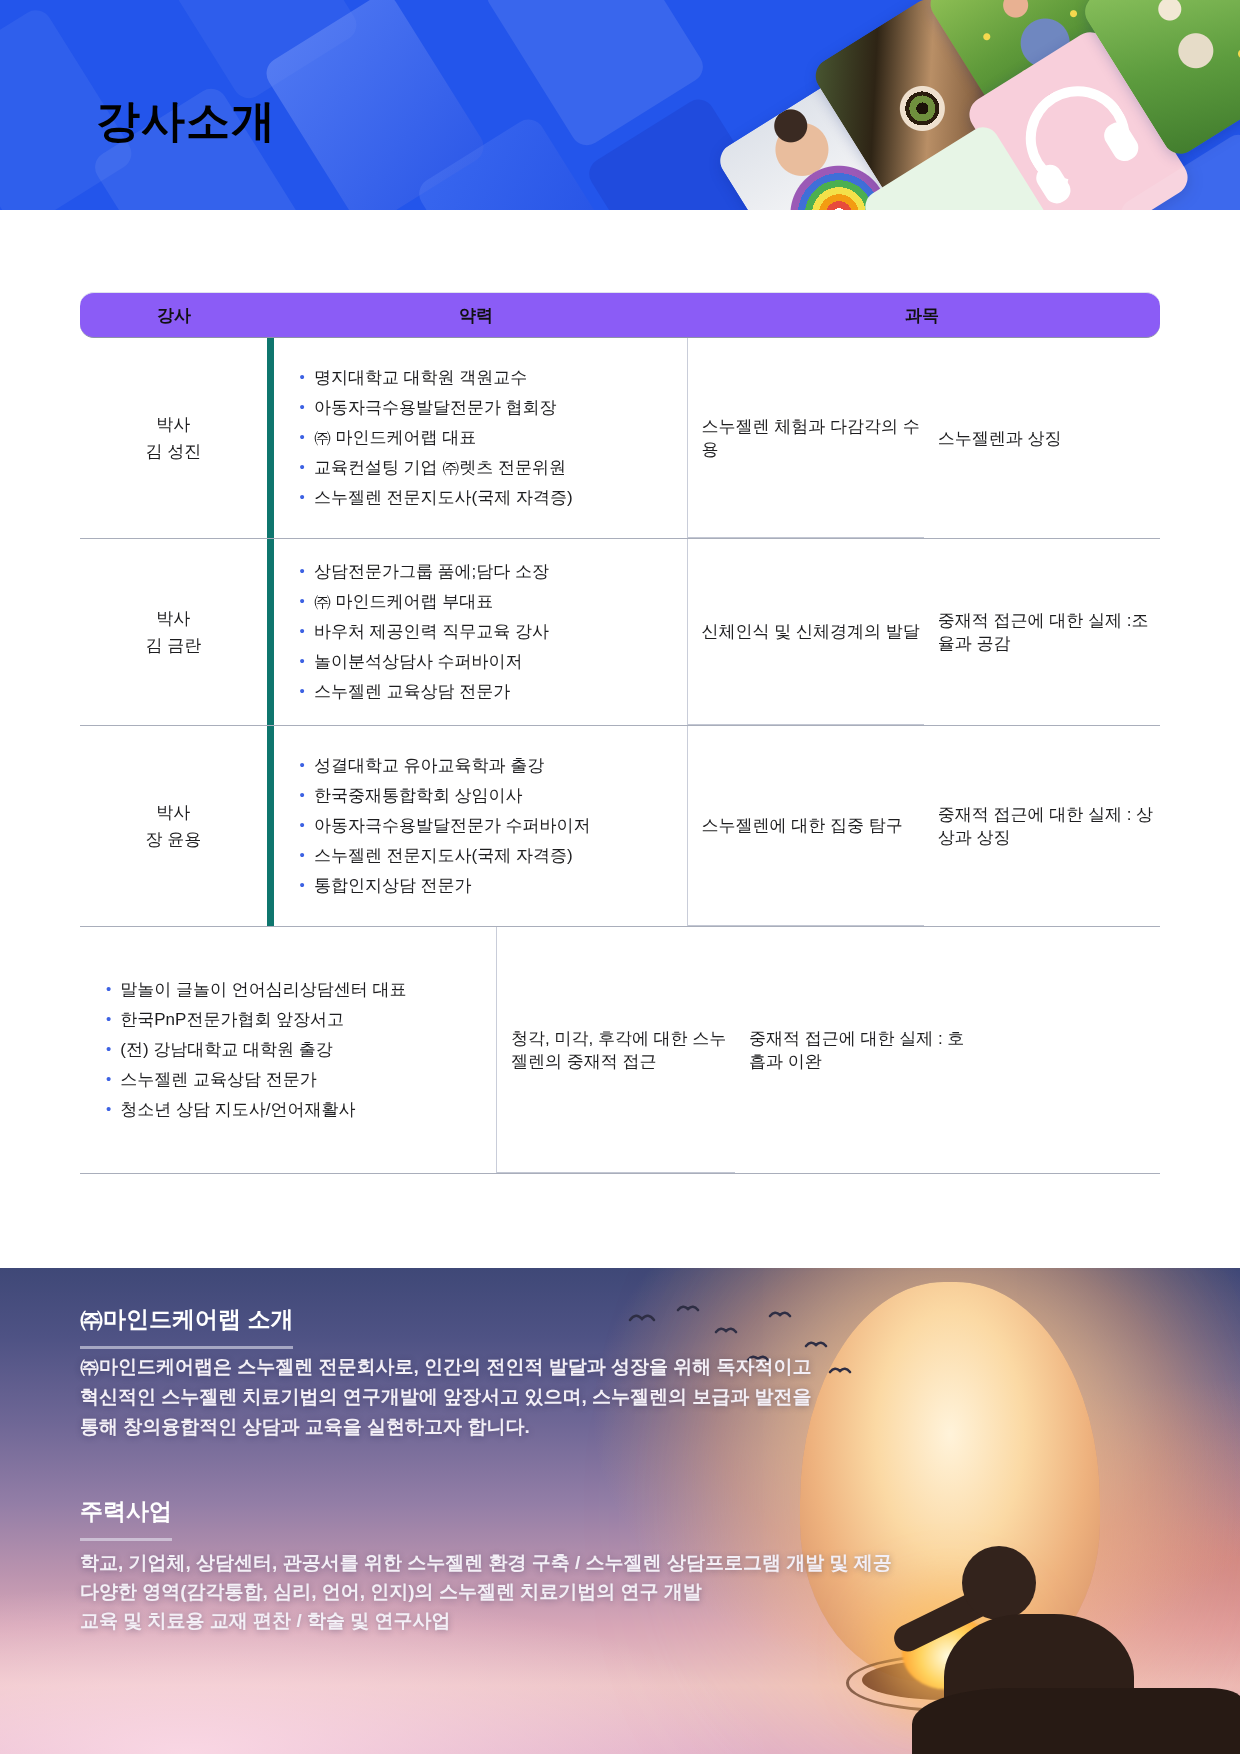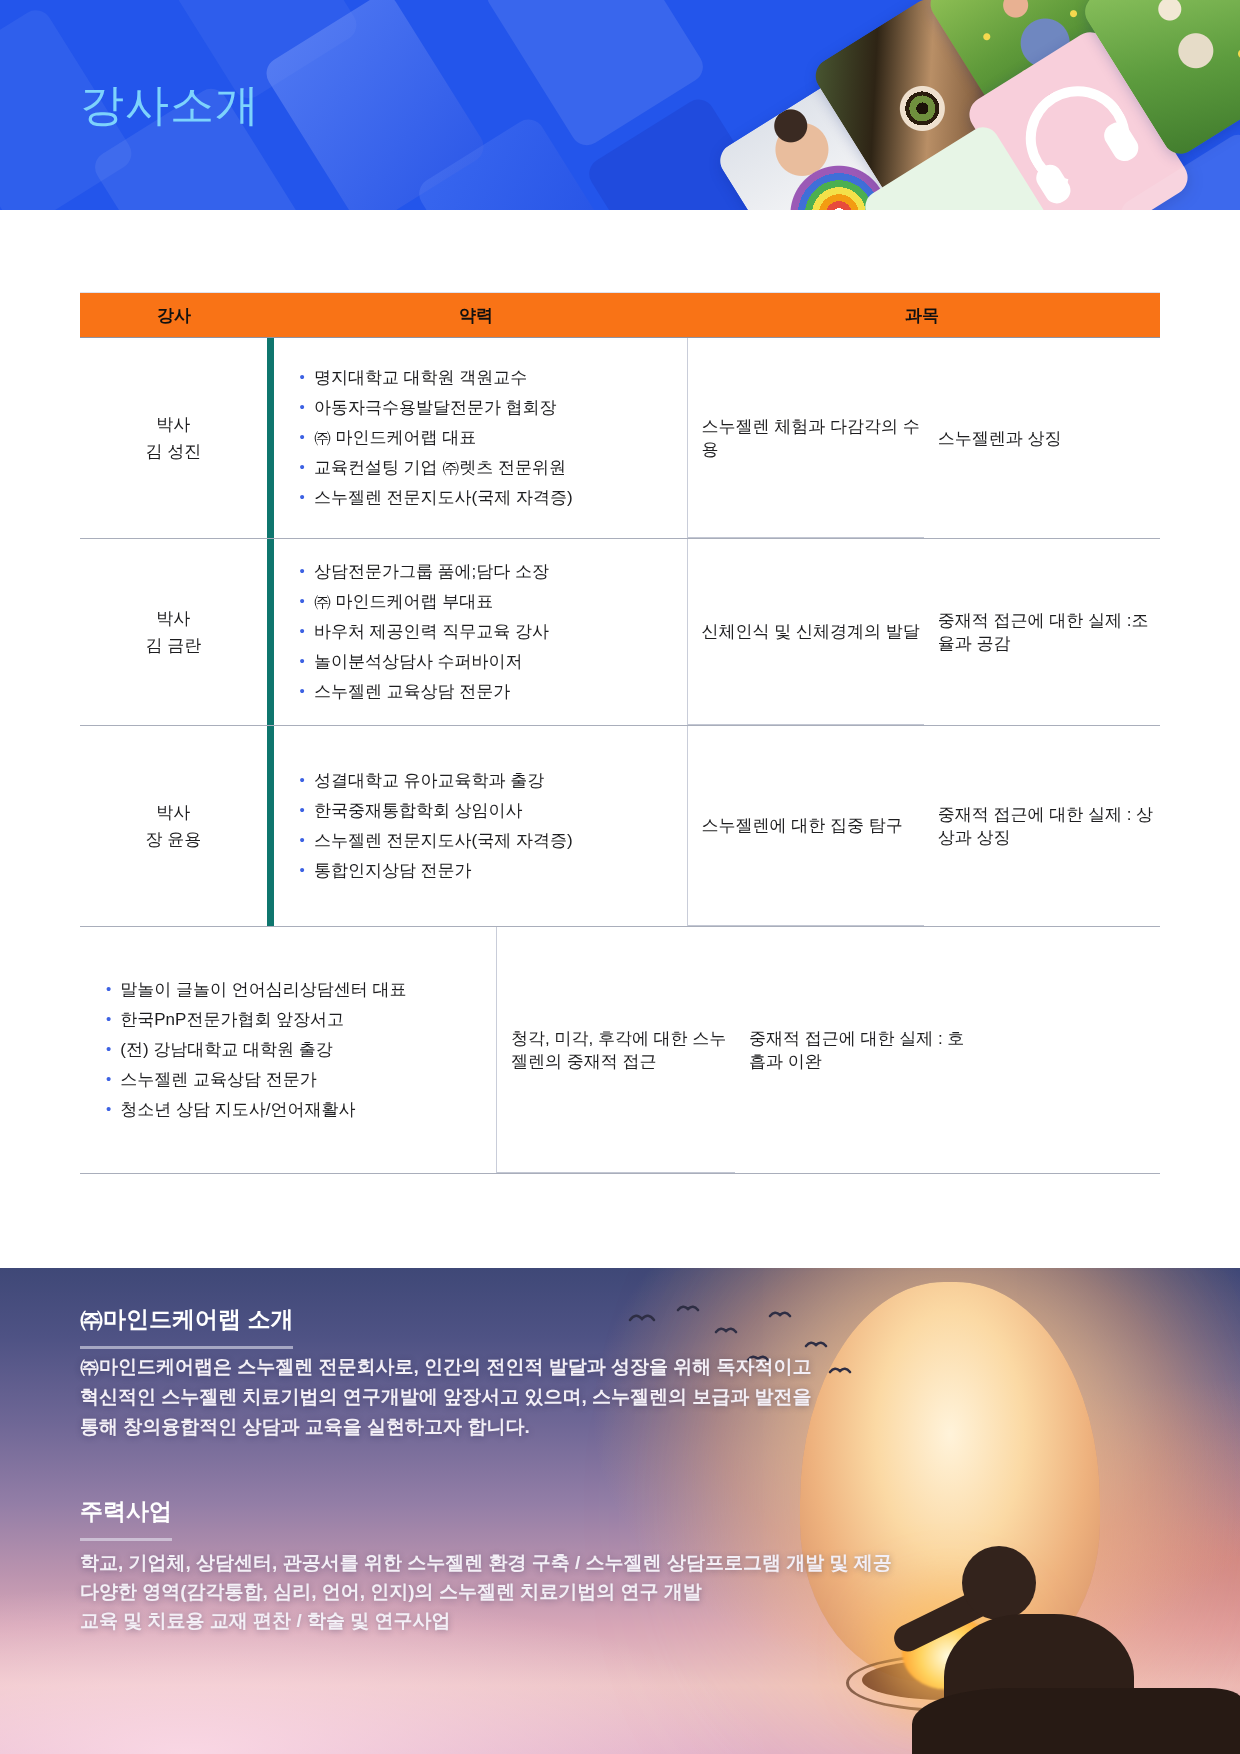--- a/index.html
+++ b/index.html
@@ -7,22 +7,22 @@
     width:1240px;height:1754px;position:relative;overflow:hidden;
     background:#ffffff;font-family:"Liberation Sans","DejaVu Sans",sans-serif;
     color:#1d1d1f;
   }
   
   .header{
     position:absolute;left:0;top:0;width:1240px;height:210px;
     background:#2355eb;overflow:hidden;
   }
   .page-title{
-    position:absolute;left:80px;top:76px;margin:0;
-    color:#7dd3fc;font-size:44px;font-weight:400;letter-spacing:1px;z-index:5;
+    position:absolute;left:80px;top:76px;margin:16px;
+    color:#000000;font-size:44px;font-weight:700;letter-spacing:1px;z-index:5;
   }
   .tile{position:absolute;border-radius:16px;transform:rotate(-32deg);}
   .tile-photo{border-radius:18px;box-shadow:0 4px 14px rgba(10,30,120,0.25);}
   .g1{left:300px;top:14px;width:150px;height:192px;background:linear-gradient(160deg,rgba(130,160,250,0.45),rgba(70,100,225,0.30));}
   .g2{left:128px;top:108px;width:150px;height:190px;background:rgba(255,255,255,0.08);}
   .g3{left:520px;top:-64px;width:150px;height:190px;background:rgba(255,255,255,0.10);}
   .g4{left:618px;top:118px;width:142px;height:172px;background:rgba(25,50,185,0.28);}
   .g5{left:-42px;top:28px;width:142px;height:182px;background:rgba(255,255,255,0.06);}
   .g6{left:448px;top:138px;width:142px;height:172px;background:linear-gradient(150deg,rgba(90,130,245,0.38),rgba(40,70,210,0.25));}
   .g7{left:188px;top:-90px;width:140px;height:170px;background:rgba(255,255,255,0.05);}
@@ -53,21 +53,21 @@
       radial-gradient(circle at 50% 28%, #f2e8d5 0 11px, rgba(0,0,0,0) 12px),
       radial-gradient(circle at 50% 55%, #e6dcc8 0 17px, rgba(0,0,0,0) 18px),
       radial-gradient(circle at 75% 70%, #f5d94e 0 4px, rgba(0,0,0,0) 5px),
       linear-gradient(200deg,#9bcf68 0%,#5d9c3e 60%,#417c2d 100%);}
   .t-snoez{left:888px;top:150px;width:152px;height:152px;background:#e7f5e6;}
   .t-snoez-faint{left:1142px;top:158px;width:152px;height:146px;background:rgba(255,255,255,0.12);}
   .snoez-label-faint{position:absolute;left:10px;bottom:48px;color:rgba(100,210,140,0.55);font-size:23px;font-weight:bold;}
 
   
   .table{position:absolute;left:80px;top:292px;width:1080px;font-size:17px;}
-  .thead{display:flex;height:44px;background:#f97316;border-top:1px solid #dfe2ee;border-bottom:1px solid #8d93a5;}
+  .thead{display:flex;height:44px;background:#8b5cf6;border-top:1px solid #dfe2ee;border-bottom:1px solid #8d93a5;border-radius:14px;}
   .th{display:flex;align-items:center;justify-content:center;font-weight:bold;color:#111;}
   .c1{width:188px;}
   .c2{width:416px;}
   .c3{width:476px;}
   .row{display:flex;border-bottom:1px solid #a9aebb;}
   .r1{height:200px;}.r2{height:186px;}.r3{height:200px;}.r4{height:246px;}
   .cell-instructor{display:flex;flex-direction:column;align-items:center;justify-content:center;
     border-right:7px solid #0f766e;line-height:27px;}
   .cell-bio{display:flex;align-items:center;border-right:1px solid #c9cdd9;}
   .bio-list{list-style:none;margin:0;padding:0 8px 0 26px;}
@@ -193,20 +193,21 @@
 
     <div class="row r3">
       <div class="cell-instructor c1">
         <div>박사</div>
         <div>장 윤용</div>
       </div>
       <div class="cell-bio c2">
         <ul class="bio-list">
           <li>성결대학교 유아교육학과 출강</li>
           <li>한국중재통합학회 상임이사</li>
+          <li>아동자극수용발달전문가 수퍼바이저</li>
           <li>스누젤렌 전문지도사(국제 자격증)</li>
           <li>통합인지상담 전문가</li>
         </ul>
       </div>
       <div class="cell-subject c3">
         <div class="sub sub-top">스누젤렌에 대한 집중 탐구</div>
         <div class="sub">중재적 접근에 대한 실제 : 상상과 상징</div>
       </div>
     </div>
 

